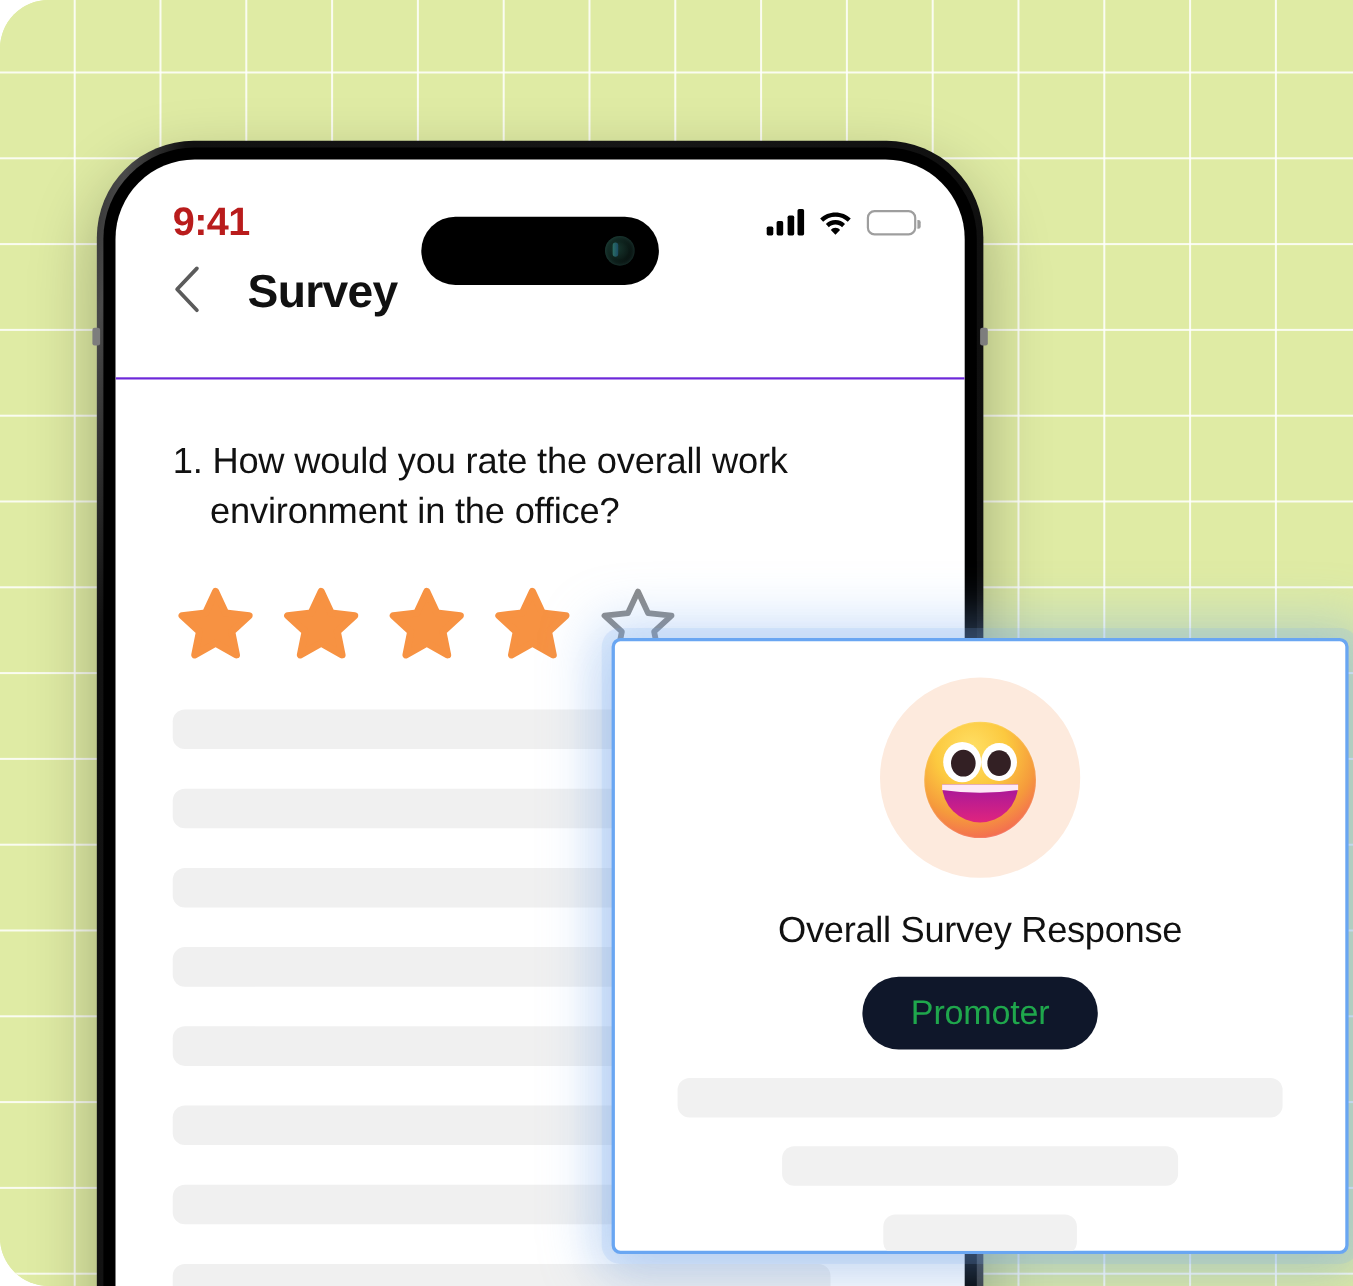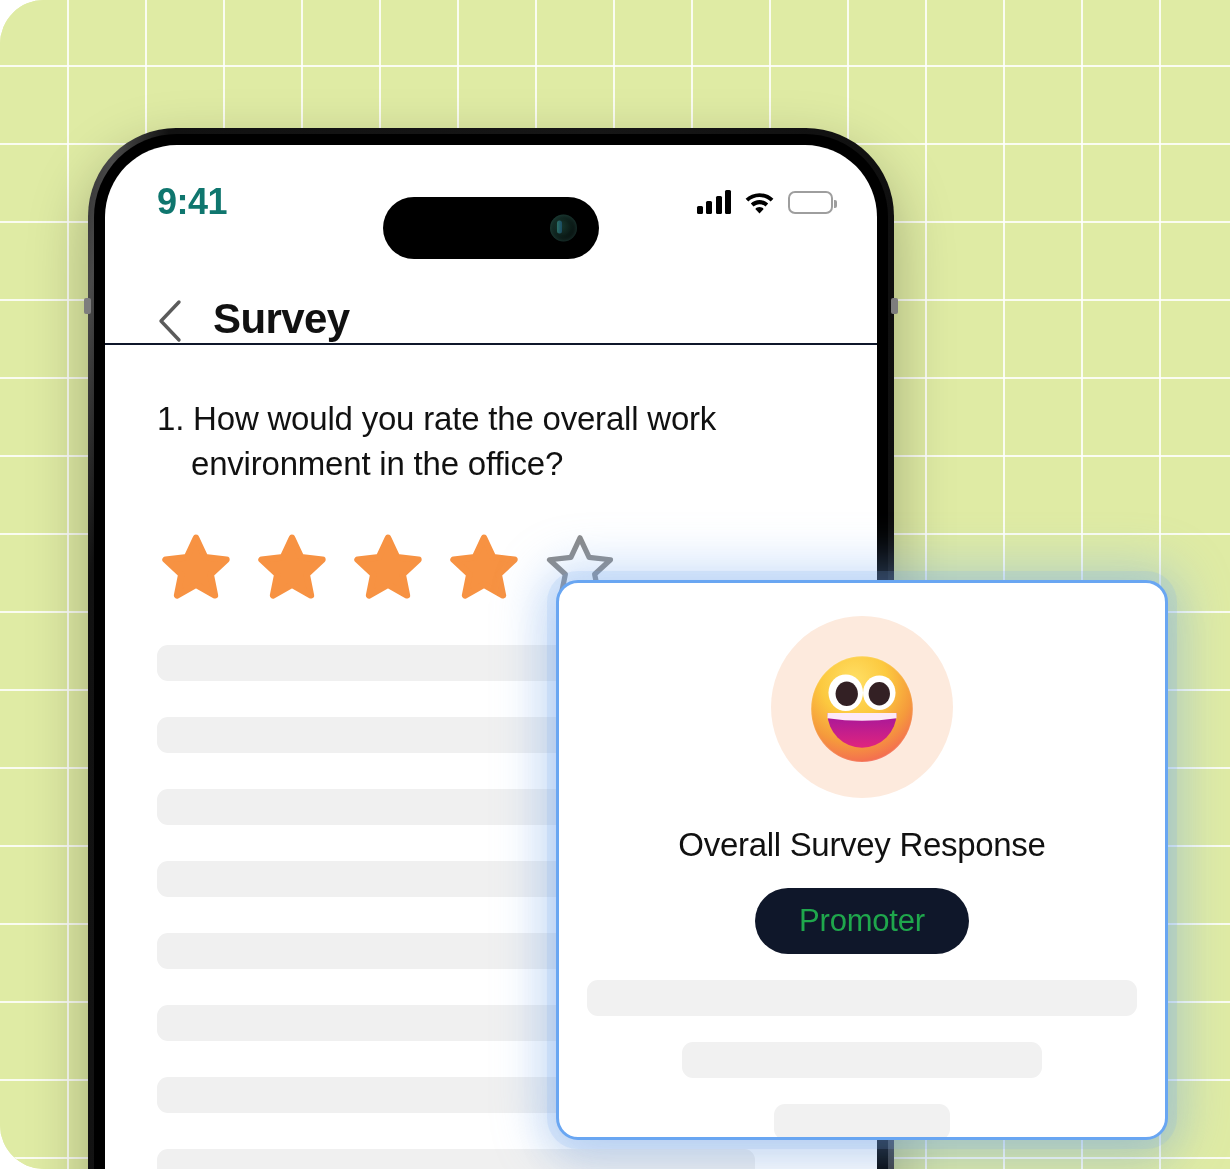--- a/index.html
+++ b/index.html
@@ -77,21 +77,21 @@
     height: 96px;
     display: flex;
     align-items: center;
     justify-content: space-between;
     padding: 0 44px 0 52px;
   }
   #status-time {
     font-size: 36px;
     font-weight: 700;
     letter-spacing: -0.5px;
-    color: #0f766e;
+    color: #b91c1c;
     padding-top: 18px;
   }
   #dynamic-island {
     position: absolute;
     left: 50%;
     transform: translateX(-50%);
     top: 52px;
     width: 216px;
     height: 62px;
     border-radius: 34px;
@@ -142,24 +142,24 @@
     width: 3px; height: 8px;
     border-radius: 0 2px 2px 0;
     background: rgba(0,0,0,.38);
   }
   #battery-fill { width: 100%; height: 100%; border-radius: 3.5px; background: #000; }
 
   
   #nav-bar {
     height: 104px;
     display: flex;
-    align-items: flex-end;
-    gap: 30px;
+    align-items: flex-start;
+    gap: 42px;
     padding: 0 52px;
-    border-bottom: 2px solid #0f172a;
+    border-bottom: 2px solid #6d28d9;
   }
   #back-icon { width: 26px; height: 44px; flex: none; cursor: pointer; }
   #nav-title {
     font-size: 42px;
     font-weight: 700;
     letter-spacing: -0.6px;
     color: #111;
   }
 
   
@@ -191,25 +191,25 @@
     margin-bottom: 36px;
   }
   .skel.wide { width: 760px; }
   .skel.narrow { width: 598px; }
 
   
   #response-card {
     position: absolute;
     left: 556px;
     top: 580px;
-    width: 612px;
+    width: 670px;
     height: 560px;
     background: #ffffff;
     border: 3px solid #69a6f2;
-    border-radius: 22px;
+    border-radius: 8px;
     box-shadow:
       0 0 0 9px rgba(122,175,244,0.16),
       0 0 46px 18px rgba(122,175,244,0.35),
       0 18px 44px rgba(40,80,140,0.12);
     overflow: hidden;
   }
   #card-inner {
     display: flex;
     flex-direction: column;
     align-items: center;

